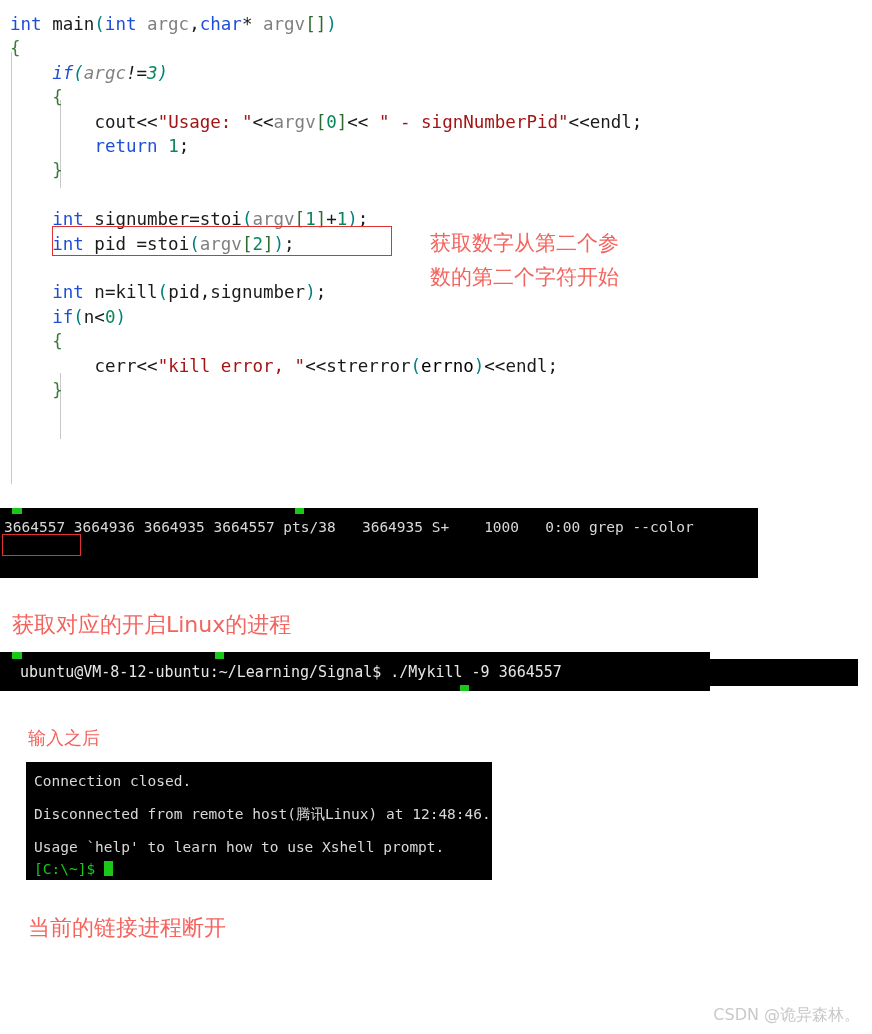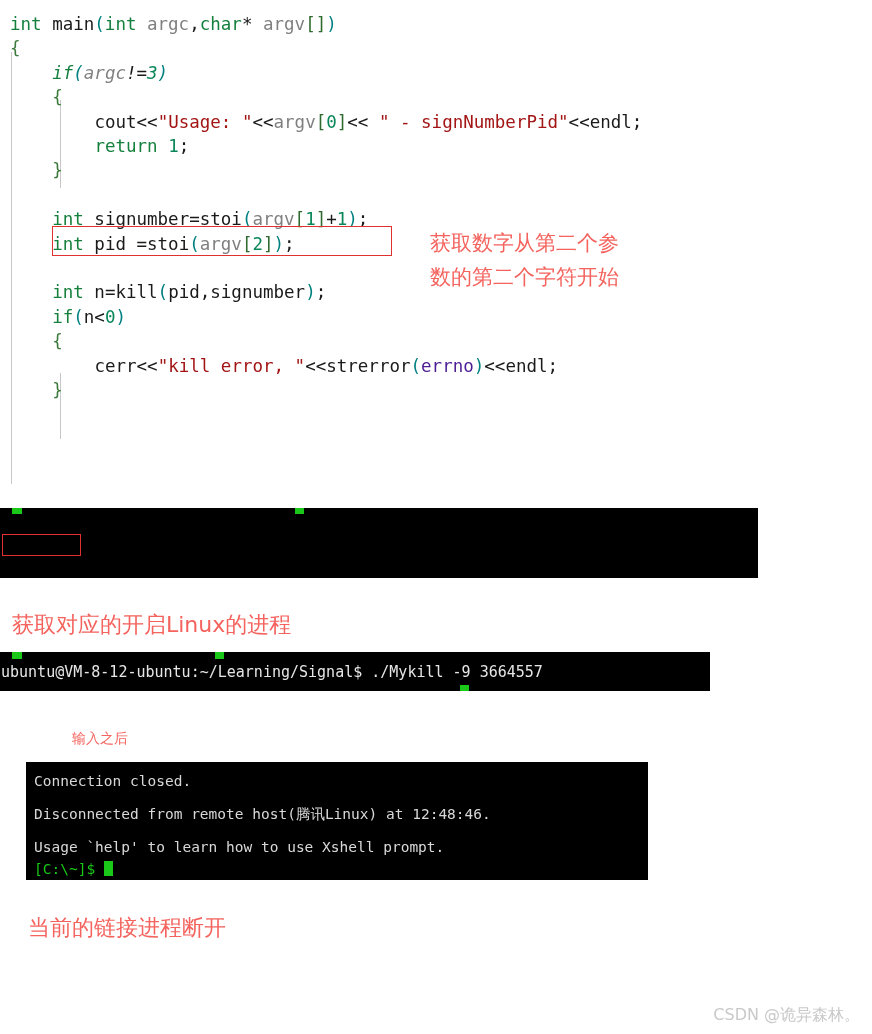--- a/index.html
+++ b/index.html
@@ -31,28 +31,28 @@
     left: 0;
     white-space: pre;
     font-family: "DejaVu Sans Mono", "Liberation Mono", monospace;
     font-size: 17.5px;
     line-height: 24px;
     color: #000000;
     letter-spacing: 0px;
   }
 
   
-  .kw   { color: #15803d; }          
+  .kw   { color: #1d4ed8; }          
   .plain{ color: #1a1a1a; }          
   .id   { color: #808080; }          
   .punc { color: #008080; }          
   .brk  { color: #2f6b2f; }          
   .num  { color: #098658; }          
   .str  { color: #a31515; }          
-  .macro{ color: #4c1d95; }          
+  .macro{ color: #000000; }          
   .brace{ color: #3c7a3c; }          
 
   
   .guide {
     position: absolute;
     width: 1px;
     background: #c8c8c8;
   }
   
   #guide-outer {
@@ -101,22 +101,21 @@
     margin-left: 24px;
   }
   #annot-ps {
     left: 12px;
     top: 609px;
     font-size: 22px;
   }
   #annot-input {
     left: 28px;
     top: 722px;
-    font-size: 14px;
-    margin-left: 44px;
+    font-size: 18px;
   }
   #annot-disconnect {
     left: 28px;
     top: 912px;
     font-size: 22px;
   }
 
   
   .terminal {
     position: absolute;
@@ -175,23 +174,23 @@
     height: 22px;
     border: 1.5px solid #e03030;
     box-sizing: border-box;
     pointer-events: none;
   }
 
   
   #terminal-mykill {
     left: 0px;
     top: 659px;
-    width: 710px;
+    width: 858px;
     height: 27px;
-    padding: 2px 0 0 1px;
+    padding: 2px 0 0 20px;
     box-sizing: border-box;
   }
   #terminal-mykill .term-line { font-size: 15px; line-height: 22px; }
   #mykill-sliver {
     position: absolute;
     left: 0px;
     top: 652px;
     width: 710px;
     height: 8px;
     background: #000000;
@@ -213,21 +212,21 @@
     overflow: hidden;
   }
   #mykill-cursor-strip .cur {
     position: absolute; left: 460px; top: 0px; width: 9px; height: 6px; background: #19c819;
   }
 
   
   #terminal-xshell {
     left: 26px;
     top: 762px;
-    width: 622px;
+    width: 466px;
     height: 118px;
     padding: 8px 0 0 8px;
     box-sizing: border-box;
   }
   #terminal-xshell .term-line { font-size: 14.5px; line-height: 22px; }
   #terminal-xshell .blank { height: 11px; }
 
   
   #watermark {
     position: absolute;
@@ -269,20 +268,21 @@
 </div>
 
 <div class="annotation" id="annot-code">获取数字从第二个参
 数的第二个字符开始</div>
 
 <div id="ps-sliver">
   <span class="sliver-a"></span>
   <span class="sliver-b"></span>
 </div>
 <div class="terminal" id="terminal-ps">
+  <div class="term-line">3664557 3664936 3664935 3664557 pts/38   3664935 S+    1000   0:00 grep --color</div>
 </div>
 <div id="ps-pid-box"></div>
 
 <div class="annotation" id="annot-ps">获取对应的开启Linux的进程</div>
 
 <div id="mykill-sliver">
   <span class="sliver-a"></span>
   <span class="sliver-b"></span>
 </div>
 <div class="terminal" id="terminal-mykill">

